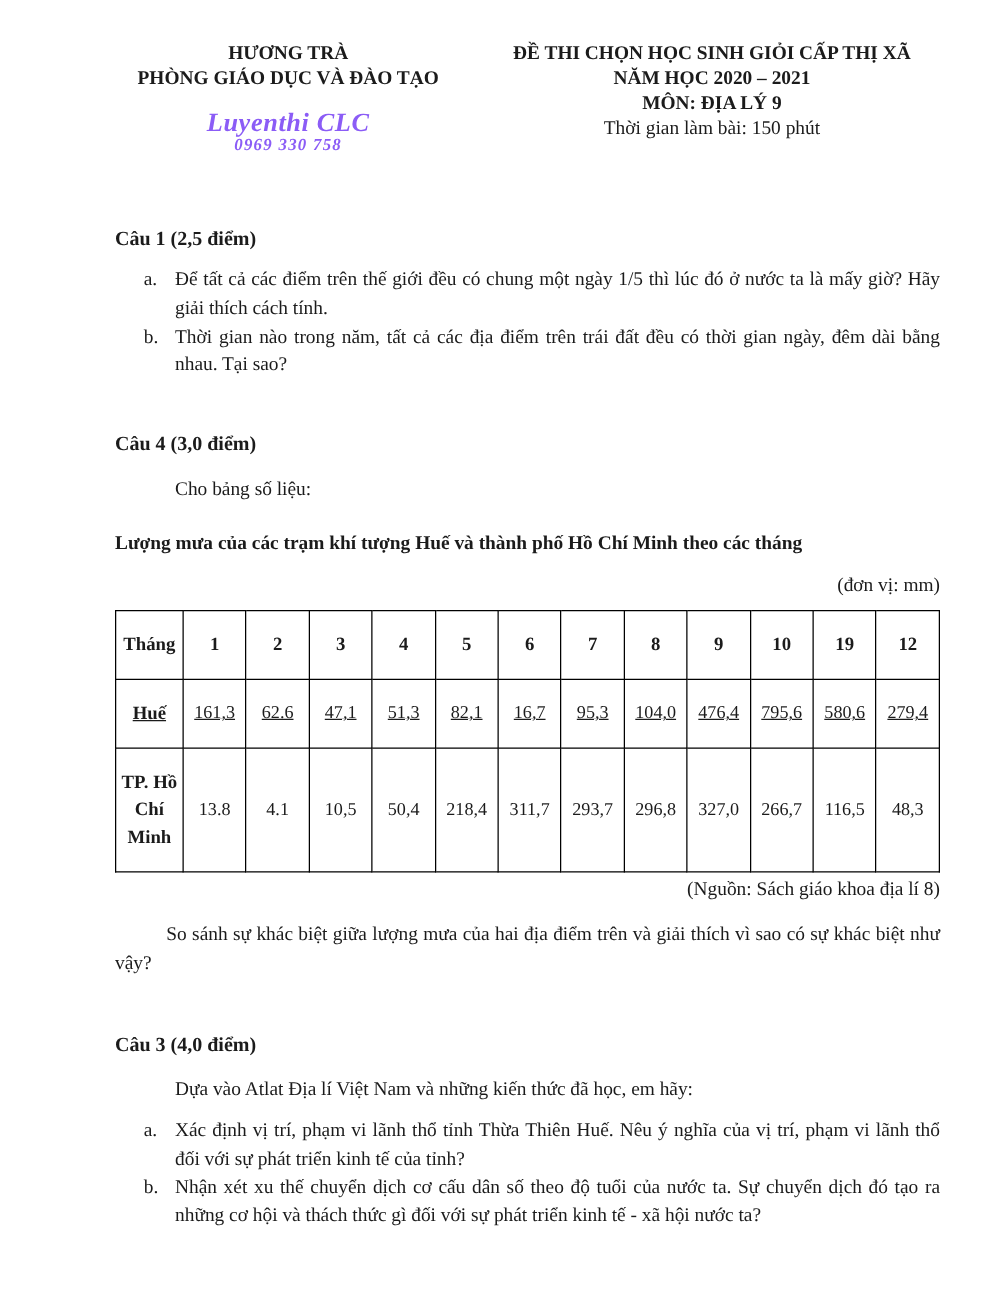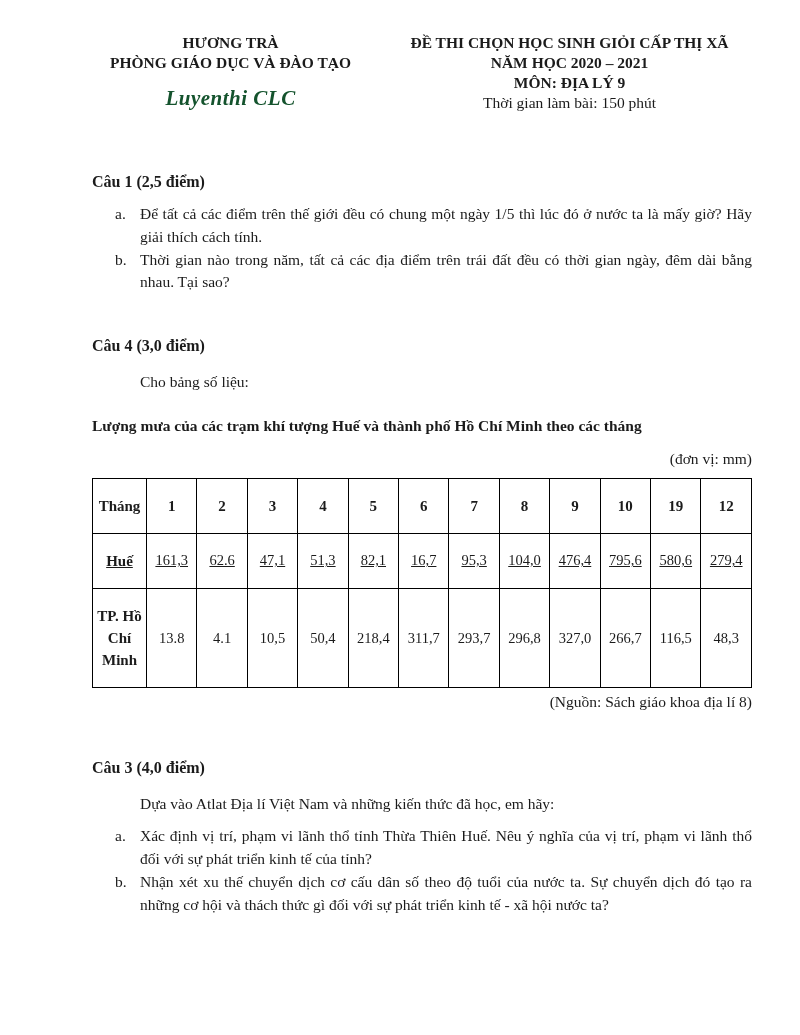--- a/index.html
+++ b/index.html
@@ -53,22 +53,23 @@
 </style>
 </head>
 <body>
 
 <div class="page">
 
   <div class="header">
     <div class="header-left">
       <div class="issuer-line">HƯƠNG TRÀ</div>
       <div class="issuer-line">PHÒNG GIÁO DỤC VÀ ĐÀO TẠO</div>
-      <div class="logo" style="color: #14532d;">
+      <div class="logo" style="color: #8b5cf6;">
         <div class="logo-text">Luyenthi CLC</div>
+        <div class="logo-phone">0969 330 758</div>
       </div>
     </div>
     <div class="header-right">
       <div class="exam-line-bold">ĐỀ THI CHỌN HỌC SINH GIỎI CẤP THỊ XÃ</div>
       <div class="exam-line-bold">NĂM HỌC 2020 – 2021</div>
       <div class="exam-line-bold">MÔN: ĐỊA LÝ 9</div>
       <div>Thời gian làm bài: 150 phút</div>
     </div>
   </div>
 
@@ -140,20 +141,21 @@
             <td>296,8</td>
             <td>327,0</td>
             <td>266,7</td>
             <td>116,5</td>
             <td>48,3</td>
           </tr>
         </tbody>
     </table>
 
     <div class="source-note">(Nguồn: Sách giáo khoa địa lí 8)</div>
+    <div class="q2-question">So sánh sự khác biệt giữa lượng mưa của hai địa điểm trên và giải thích vì sao có sự khác biệt như vậy?</div>
 
     <div class="q-heading q3-heading">Câu 3 (4,0 điểm)</div>
     <div class="indent-para">Dựa vào Atlat Địa lí Việt Nam và những kiến thức đã học, em hãy:</div>
     <div class="qlist">
       <div class="li">
         <span class="marker">a.</span>
         <span class="litext">Xác định vị trí, phạm vi lãnh thổ tỉnh Thừa Thiên Huế. Nêu ý nghĩa của vị trí, phạm vi lãnh thổ đối với sự phát triển kinh tế của tỉnh?</span>
       </div>
       <div class="li">
         <span class="marker">b.</span>

